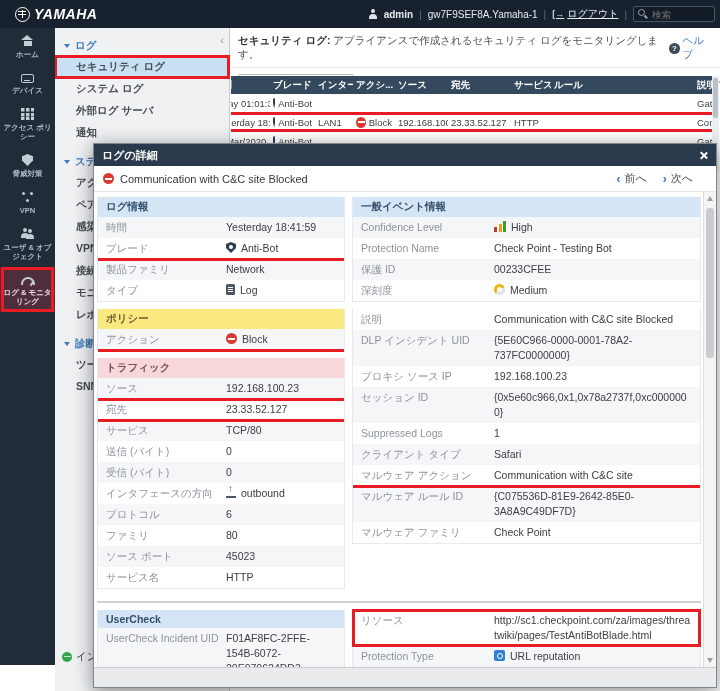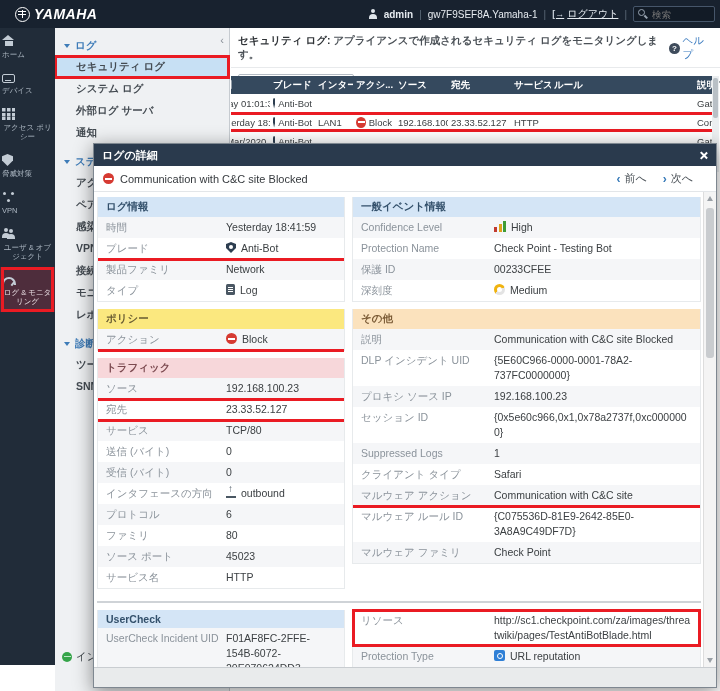--- a/index.html
+++ b/index.html
@@ -29,22 +29,22 @@
   .top-search{width:82px;height:16px;background:#121b26;border:1px solid #46566a;border-radius:2px;
               display:flex;align-items:center;gap:4px;padding:0 4px;}
   .top-search input{background:transparent;border:none;outline:none;color:#cfd6dd;font-size:9.5px;width:60px;
                     font-family:inherit;}
   .icon-mag{width:10px;height:10px;}
   .icon-mag::before{content:"";position:absolute;left:0;top:0;width:5px;height:5px;border:1.5px solid #98a4b1;border-radius:50%;}
   .icon-mag::after{content:"";position:absolute;left:6px;top:6.5px;width:4px;height:1.5px;background:#98a4b1;transform:rotate(45deg);}
 
   
   .rail{position:absolute;left:0;top:28px;width:55px;height:637px;background:#212c39;z-index:2;}
-  .rail-item{position:relative;display:flex;flex-direction:column;align-items:flex-start;gap:3px;
-             padding:7px 2px 6px;cursor:pointer;color:#c3ccd5;}
+  .rail-item{position:relative;display:flex;flex-direction:column;align-items:center;gap:3px;
+             padding:7px 2px 6px;cursor:pointer;color:#c3ccd5;font-weight:bold;}
   .rail-lbl{font-size:7.5px;text-align:center;line-height:9px;color:#aeb9c4;}
   .rail-item.active{background:#4e2d3c;}
   .rail-item.active .rail-lbl{color:#e8dde2;}
   .ric{width:13px;height:12px;color:#c3ccd5;}
   .ric-home::before{content:"";position:absolute;left:0;top:0;border-left:6.5px solid transparent;
                     border-right:6.5px solid transparent;border-bottom:5px solid currentColor;}
   .ric-home::after{content:"";position:absolute;left:2.5px;top:5.5px;width:8px;height:5.5px;background:currentColor;}
   .ric-device{width:13px;height:9px;border:1.5px solid currentColor;border-radius:2px;margin-top:2px;}
   .ric-device::after{content:"";position:absolute;left:2px;bottom:1px;width:6px;height:1.5px;background:currentColor;}
   .ric-grid{background:
@@ -82,21 +82,21 @@
   .sb-item.active{background:#c7e0f4;}
   .sb-internet{position:absolute;left:7px;top:622px;display:flex;align-items:center;gap:4px;
                color:#3c4348;white-space:nowrap;cursor:pointer;}
   .icon-globe{width:10px;height:10px;border-radius:50%;background:#35a449;}
   .icon-globe::after{content:"";position:absolute;left:1.5px;top:4px;width:7px;height:1.2px;background:#bfe6c8;}
 
   
   .main{position:absolute;left:231px;top:28px;right:0;bottom:0;background:#fff;}
   .page-head{display:flex;align-items:center;padding:6px 6px 5px 7px;border-bottom:1px solid #e8eaec;}
   .page-title b{color:#2f3337;}
-  .page-title{color:#4b5157;font-weight:bold;}
+  .page-title{color:#4b5157;}
   .head-help{margin-left:auto;display:flex;align-items:center;gap:3px;color:#3b7bbf;cursor:pointer;}
   .icon-qcircle{width:11px;height:11px;border-radius:50%;background:#3f4c5c;}
   .icon-qcircle::after{content:"?";position:absolute;left:0;top:0;width:11px;height:11px;color:#fff;
                        font-size:8px;font-weight:bold;text-align:center;line-height:11px;}
   .toolbar{display:flex;align-items:center;gap:13px;padding:6px 4px 6px 7px;}
   .tb-search{width:116px;height:17px;border:1px solid #b5bcc4;background:#fff;border-radius:2px;
              display:flex;align-items:center;padding:0 4px;gap:4px;}
   .tb-search input{border:none;outline:none;flex:1;min-width:0;font-size:10px;color:#333;font-family:inherit;}
   .icon-x{width:9px;height:9px;color:#8d959d;}
   .icon-x::before,.icon-x::after{content:"";position:absolute;left:4px;top:0;width:1.5px;height:9px;background:currentColor;}
@@ -594,21 +594,20 @@
               </div>
               <div class="drow" data-interactable="false">
                 <span class="dlab" data-interactable="false">深刻度</span>
                 <span class="dval" data-interactable="false">
                   <span class="icn icon-gauge" data-interactable="false"></span>
                   <span class="vtxt" data-interactable="false">Medium</span>
                 </span>
               </div>
             </div>
             <div class="sect" data-interactable="false">
-              <div class="sect-hdr s-orange" data-interactable="false">その他</div>
               <div class="drow" data-interactable="false">
                 <span class="dlab" data-interactable="false">説明</span>
                 <span class="dval" data-interactable="false">
                   <span class="vtxt" data-interactable="false">Communication with C&amp;C site Blocked</span>
                 </span>
               </div>
               <div class="drow" data-interactable="false">
                 <span class="dlab" data-interactable="false">DLP インシデント UID</span>
                 <span class="dval" data-interactable="false">
                   <span class="vtxt" data-interactable="false">{5E60C966-0000-0001-78A2-737FC0000000}</span>

